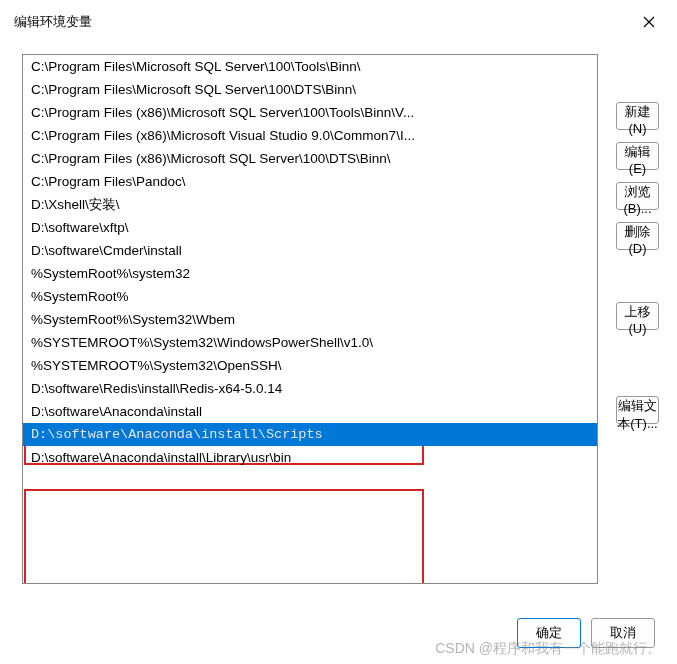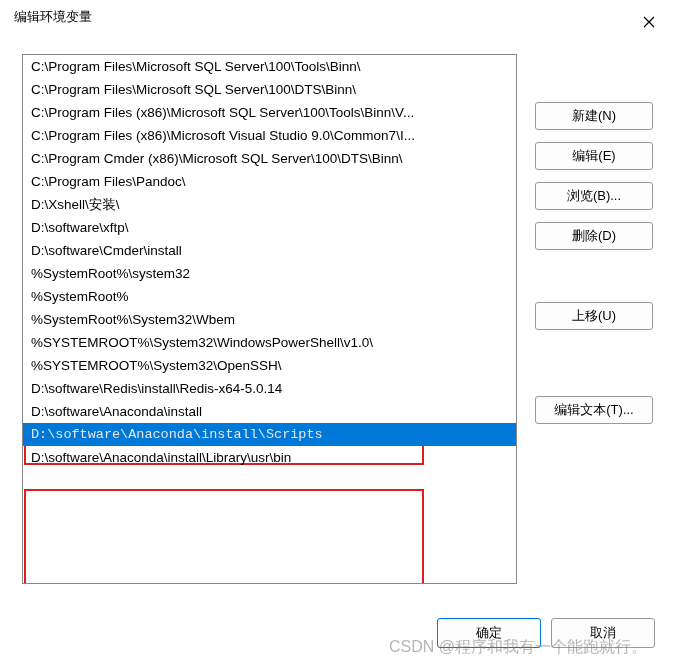--- a/index.html
+++ b/index.html
@@ -1,38 +1,38 @@
 <!DOCTYPE html>
 <html><head>
 <meta charset="utf-8">
 <style>
 * { box-sizing: border-box; margin: 0; padding: 0; }
 body { font-family: "Microsoft YaHei", "Segoe UI", sans-serif; font-size: 13px; background: #fff; width: 677px; height: 664px; overflow: hidden; position: relative; }
-.titlebar { display: flex; justify-content: space-between; padding: 8px 14px; }
+.titlebar { display: flex; align-items: center; justify-content: space-between; padding: 8px 14px; }
 .close-btn { width: 28px; height: 28px; display: flex; align-items: center; justify-content: center; cursor: pointer; }
 .close-btn svg { width: 12px; height: 12px; }
 .content { display: flex; padding: 10px 18px 0 22px; gap: 18px; }
 .list-wrap { position: relative; }
-.listbox { width: 495px; height: 530px; border: 1px solid #888; background: #fff; overflow-y: scroll; overflow-x: hidden; position: relative; }
+.listbox { width: 576px; height: 530px; border: 1px solid #888; background: #fff; overflow-y: scroll; overflow-x: hidden; position: relative; }
 .listbox::-webkit-scrollbar { width: 16px; }
 .listbox::-webkit-scrollbar-track { background: #f0f0f0; }
 .listbox::-webkit-scrollbar-thumb { background: #c0c0c0; border: 2px solid #f0f0f0; border-radius: 4px; }
 .row { padding: 3px 8px; font-size: 13.5px; line-height: 17px; white-space: nowrap; overflow: hidden; text-overflow: ellipsis; cursor: default; position: relative; z-index: 2; }
 .row.selected { background: #0078d7; color: #e5e5e5; font-family: Liberation Mono, monospace; }
 .side { display: flex; flex-direction: column; gap: 12px; width: 118px; margin-top: 48px; }
 .side-btn { height: 28px; border: 1px solid #999; background: #fdfdfd; border-radius: 3px; font-size: 13px; cursor: pointer; font-family: inherit; }
 .gap-mid { height: 28px; }
 .gap-lg { height: 42px; }
 .footer { position: absolute; bottom: 16px; right: 22px; display: flex; gap: 10px; }
-.footer-btn { width: 104px; height: 30px; border: 1px solid #999; background: #fdfdfd; border-radius: 3px; font-size: 13px; cursor: pointer; font-family: inherit; }
+.footer-btn { width: 64px; height: 30px; border: 1px solid #999; background: #fdfdfd; border-radius: 3px; font-size: 13px; cursor: pointer; font-family: inherit; }
 .footer-btn.primary { border: 1.5px solid #0078d7; }
 .highlight-box { position: absolute; border: 2px solid #d62222; pointer-events: none; z-index: 1; }
 .hb1 { left: 1px; top: 386px; width: 400px; height: 24px; }
 .hb2 { left: 1px; top: 434px; width: 400px; height: 96px; }
-.watermark { position: absolute; bottom: 6px; right: 30px; font-size: 16px; color: rgba(120,120,120,0.55); pointer-events: none; }
+.watermark { position: absolute; bottom: 6px; right: 16px; font-size: 14px; color: rgba(120,120,120,0.55); pointer-events: none; }
 </style>
 </head>
 <body>
 
 <div class="titlebar">
   <span>编辑环境变量</span>
   <div class="close-btn">
     <svg viewBox="0 0 12 12">
         <path d="M1 1 L11 11 M11 1 L1 11" stroke="#000" stroke-width="1.2" fill="none"></path>
       </svg>
@@ -41,21 +41,21 @@
 
 <div class="content">
   <div class="list-wrap">
     <div class="listbox" id="listbox">
       <div class="highlight-box hb1"></div>
       <div class="highlight-box hb2"></div>
     <div class="row">C:\Program Files\Microsoft SQL Server\100\Tools\Binn\</div>
         <div class="row">C:\Program Files\Microsoft SQL Server\100\DTS\Binn\</div>
         <div class="row">C:\Program Files (x86)\Microsoft SQL Server\100\Tools\Binn\V...</div>
         <div class="row">C:\Program Files (x86)\Microsoft Visual Studio 9.0\Common7\I...</div>
-        <div class="row">C:\Program Cmder (x86)\Microsoft SQL Server\100\DTS\Binn\</div>
+        <div class="row">C:\Program Files (x86)\Microsoft SQL Server\100\DTS\Binn\</div>
         <div class="row">C:\Program Files\Pandoc\</div>
         <div class="row">D:\Xshell\安装\</div>
         <div class="row">D:\software\xftp\</div>
         <div class="row">D:\software\Cmder\install</div>
         <div class="row">%SystemRoot%\system32</div>
         <div class="row">%SystemRoot%</div>
         <div class="row">%SystemRoot%\System32\Wbem</div>
         <div class="row">%SYSTEMROOT%\System32\WindowsPowerShell\v1.0\</div>
         <div class="row">%SYSTEMROOT%\System32\OpenSSH\</div>
         <div class="row">D:\software\Redis\install\Redis-x64-5.0.14</div>

